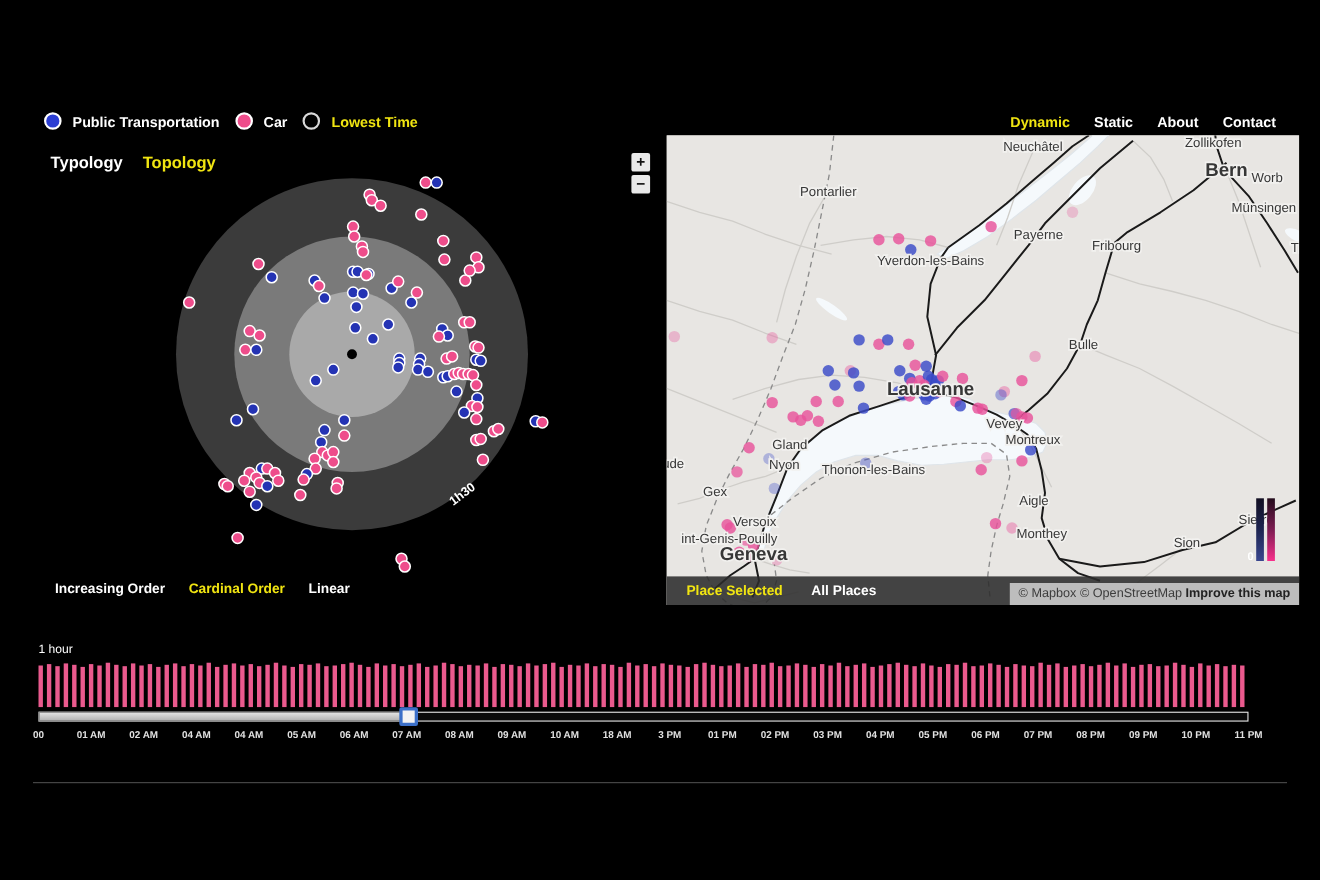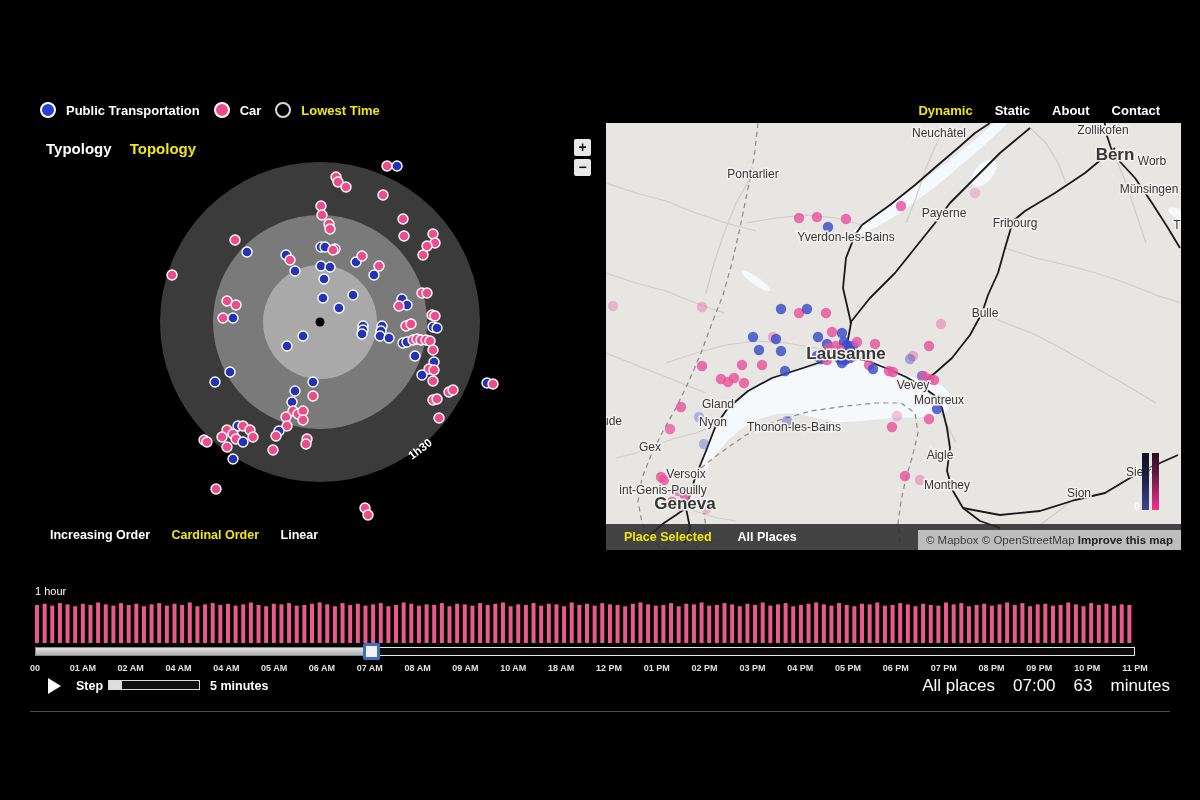--- a/index.html
+++ b/index.html
@@ -542,43 +542,29 @@
         <span style="left: 100.652px;">02 AM</span>
         <span style="left: 148.478px;">04 AM</span>
         <span style="left: 196.304px;">04 AM</span>
         <span style="left: 244.13px;">05 AM</span>
         <span style="left: 291.957px;">06 AM</span>
         <span style="left: 339.783px;">07 AM</span>
         <span style="left: 387.609px;">08 AM</span>
         <span style="left: 435.435px;">09 AM</span>
         <span style="left: 483.261px;">10 AM</span>
         <span style="left: 531.087px;">18 AM</span>
-        <span style="left: 578.913px;">12 PM</span>
+        <span style="left: 578.913px;">3 PM</span>
         <span style="left: 626.739px;">01 PM</span>
         <span style="left: 674.565px;">02 PM</span>
         <span style="left: 722.391px;">03 PM</span>
         <span style="left: 770.217px;">04 PM</span>
         <span style="left: 818.043px;">05 PM</span>
         <span style="left: 865.87px;">06 PM</span>
         <span style="left: 913.696px;">07 PM</span>
         <span style="left: 961.522px;">08 PM</span>
         <span style="left: 1009.35px;">09 PM</span>
         <span style="left: 1057.17px;">10 PM</span>
         <span style="left: 1105px;">11 PM</span>
       </div>
-    <div class="controls">
-      <div class="play-btn"></div>
-      <span class="step-label">Step</span>
-      <div class="step-slider">
-        <div class="ss-handle"></div>
-      </div>
-      <span class="step-value">5 minutes</span>
-      <div class="status">
-        <span>All places</span>
-        <span>07:00</span>
-        <span>63</span>
-        <span>minutes</span>
-      </div>
-    </div>
   </section>
 
   <div class="divider"></div>
 </div>
 
 </body></html>

